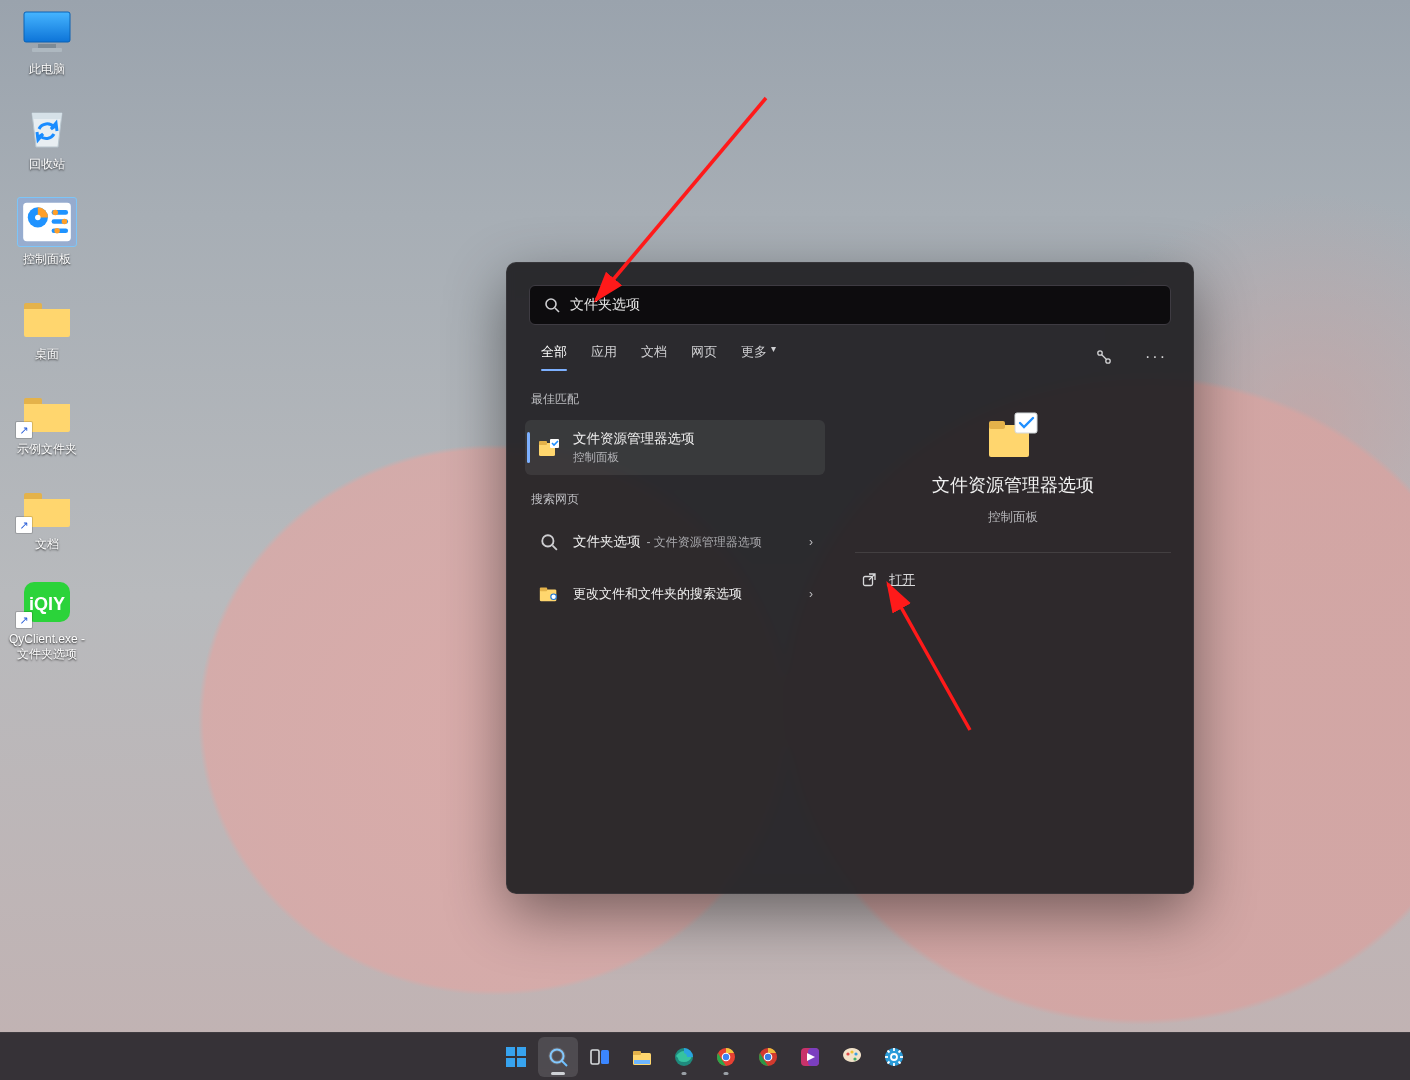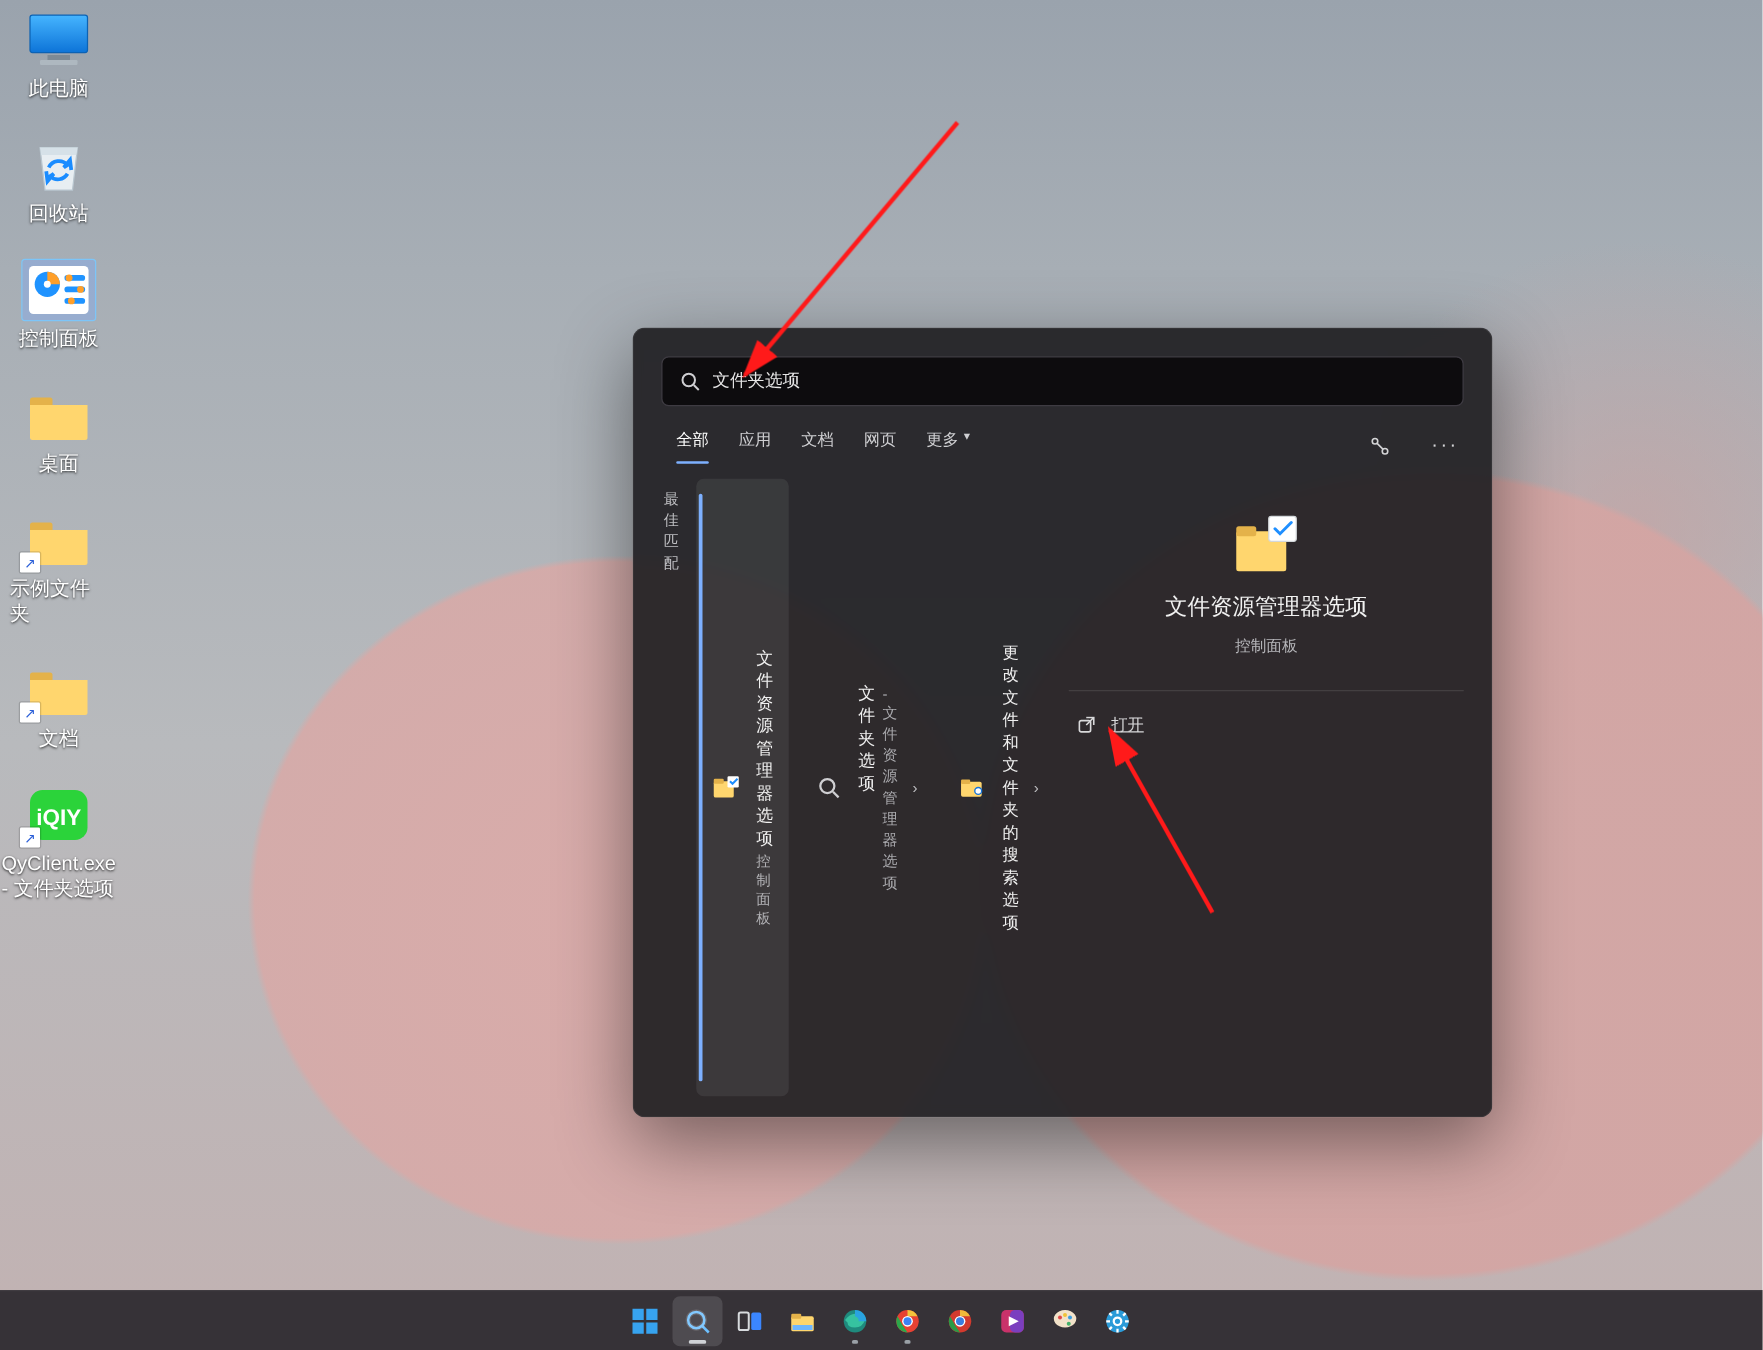--- a/index.html
+++ b/index.html
@@ -10,21 +10,21 @@
       radial-gradient(ellipse 640px 580px at 1140px 700px, rgba(212,165,163,0.92) 0%, rgba(212,165,163,0.92) 55%, transparent 56%),
       radial-gradient(ellipse 400px 380px at 1310px 420px, rgba(205,158,156,0.55) 0%, transparent 60%),
       linear-gradient(180deg,#9aa3ad 0%, #a7aeb5 20%, #b8babd 55%, #c2b2b2 100%);
     position:relative;
   }
 
   
   .desktop-icons { position:absolute; top:8px; left:8px; display:flex; flex-direction:column; gap:26px; }
   .d-icon { width:78px; display:flex; flex-direction:column; align-items:center; gap:6px; cursor:default; }
   .d-icon .glyph { width:58px; height:48px; position:relative; }
-  .d-icon .lbl { color:#fff; font-size:16px; text-shadow:0 1px 2px rgba(0,0,0,0.85); line-height:1.25; }
+  .d-icon .lbl { color:#fff; font-size:12px; text-align:center; text-shadow:0 1px 2px rgba(0,0,0,0.85); line-height:1.25; }
   .shortcut-badge { position:absolute; left:-2px; bottom:-2px; width:16px; height:16px; background:#fff; display:flex; align-items:center; justify-content:center; font-size:11px; color:#2b5fd8; border-radius:1px; box-shadow:0 0 0 1px rgba(0,0,0,0.15);}
   .selected-icon { background:rgba(120,170,255,0.35); outline:1px solid rgba(120,200,255,0.9); border-radius:2px; padding:2px; }
 
   
   .search-panel {
     position:absolute; left:506px; top:262px; width:688px; height:632px;
     background:rgba(32,30,34,0.92); border-radius:10px;
     box-shadow:0 20px 60px rgba(0,0,0,0.45);
     backdrop-filter:blur(4px);
     display:flex; flex-direction:column; color:#e6e6e6;
@@ -40,21 +40,21 @@
   }
   .tabs { display:flex; align-items:center; gap:24px; padding:18px 22px 6px 22px; color:#cfcfd2; font-size:13px;margin-left:12px; }
   .tab { position:relative; padding-bottom:10px; cursor:default; }
   .tab.active { color:#fff; }
   .tab.active::after { content:""; position:absolute; left:0; right:0; bottom:0; height:2px; background:#7db0ff; border-radius:1px; }
   .tab-more { display:flex; align-items:flex-start; gap:4px; }
   .tab-spacer { flex:1; }
   .tab-icon-btn { color:#d4d4d6; font-size:16px; padding:0 4px; }
 
   .content { flex:1; display:flex; padding:6px 10px 16px 18px; gap:18px; min-height:0; }
-  .col-left { width:300px; display:flex; flex-direction:row; gap:8px; }
+  .col-left { width:300px; display:flex; flex-direction:column; gap:8px; }
   .section-h { font-size:12px; color:#bfbfc3; padding:8px 6px 4px 6px; }
   .result-item {
     display:flex; align-items:center; gap:12px; padding:10px 12px; border-radius:6px; position:relative;
   }
   .result-item.best { background:rgba(255,255,255,0.07); }
   .result-item.best::before { content:""; position:absolute; left:2px; top:12px; bottom:12px; width:3px; background:#7db0ff; border-radius:2px; }
   .ri-icon { width:24px; height:24px; display:flex; align-items:center; justify-content:center; color:#d9d9db; flex-shrink:0; }
   .ri-text { display:flex; flex-direction:column; gap:2px; min-width:0; }
   .ri-title { font-size:13.5px; color:#f0f0f0; }
   .ri-sub { font-size:11.5px; color:#b3b3b7; }
@@ -236,20 +236,21 @@
             <rect x="13" y="3" width="9" height="9" rx="1" fill="#fff"></rect>
             <path d="M15 7 l2 2 l4 -4" fill="none" stroke="#1f8fff" stroke-width="1.6"></path>
           </svg>
         </div>
         <div class="ri-text">
           <div class="ri-title">文件资源管理器选项</div>
           <div class="ri-sub">控制面板</div>
         </div>
       </div>
 
+      <div class="section-h">搜索网页</div>
       <div class="result-item">
         <div class="ri-icon">
           <svg width="18" height="18" viewBox="0 0 16 16">
               <circle cx="7" cy="7" r="5" fill="none" stroke="#cfcfd2" stroke-width="1.6"></circle>
               <line x1="11" y1="11" x2="15" y2="15" stroke="#cfcfd2" stroke-width="1.6"></line>
             </svg>
         </div>
         <div class="ri-text" style="flex-direction:row; align-items:baseline; gap:6px;">
           <span class="ri-title">文件夹选项</span>
           <span class="ri-sub-inline">- <span>文件资源管理器选项</span></span>

